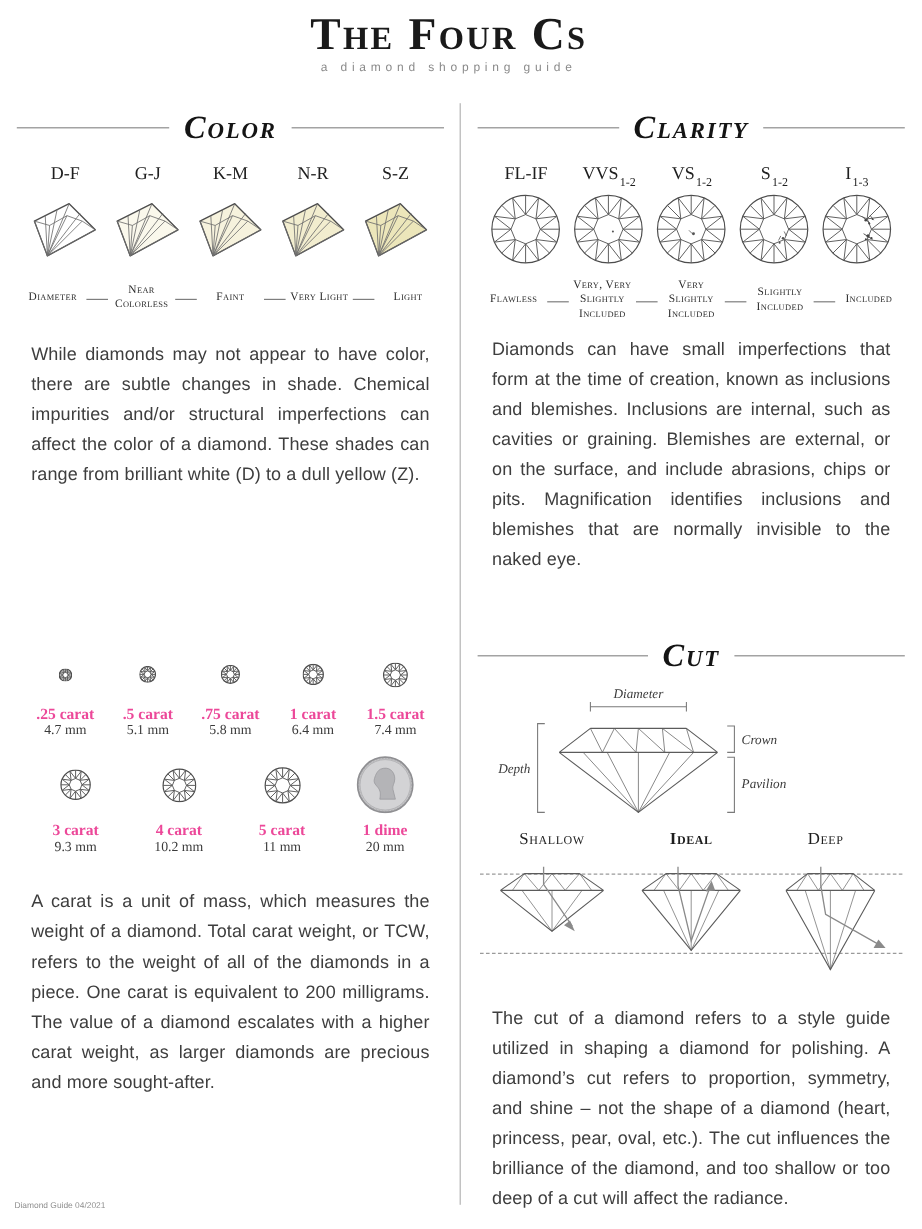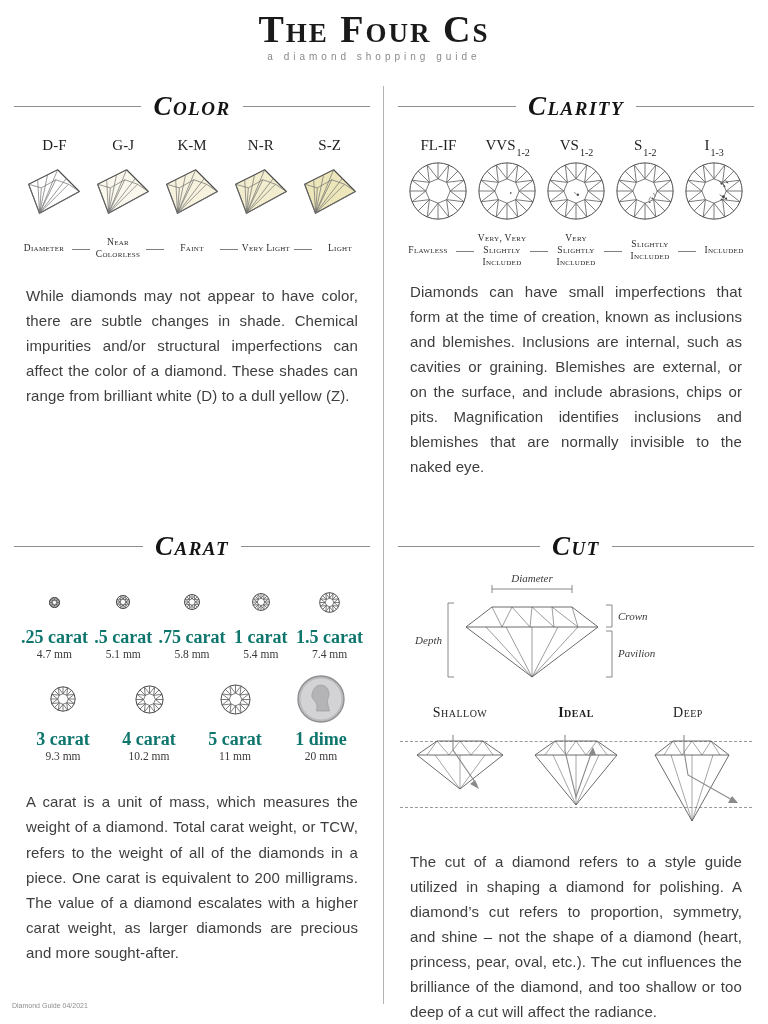--- a/index.html
+++ b/index.html
@@ -38,27 +38,27 @@
   .desc-row .dash{width:18px;height:1px;background:#7e7e7e;flex:none;}
   
   p.body{font-family:"Liberation Sans",sans-serif;font-size:15px;line-height:1.67;
          text-align:justify;color:#3e3e3e;margin:14px 12px 0;letter-spacing:0.1px;}
   .top-para{margin-top:16px;}
   
   .carat-row{display:flex;margin:0 6px;}
   .carat-row .ccell{flex:1;display:flex;flex-direction:column;align-items:center;}
   .cbox1{height:46px;display:flex;align-items:center;justify-content:center;}
   .cbox2{height:56px;display:flex;align-items:center;justify-content:center;}
-  .cw{font-size:18px;font-weight:700;color:#0f766e;margin-top:2px;}
+  .cw{font-size:13px;font-weight:700;color:#ec4899;margin-top:2px;}
   .cd{font-size:11.5px;color:#3a3a3a;line-height:1.15;}
   .carat-r1{margin-top:14px;}
   .carat-r2{margin-top:10px;}
   
   .anatomy{margin-top:8px;text-align:left;}
-  .sid{position:relative;width:352px;height:122px;margin:16px auto 0;}
+  .sid{position:relative;width:352px;height:122px;margin:2px auto 0;}
   .sid .dash-line{position:absolute;left:0;right:0;border-top:1.5px dashed #9a9a9a;}
   .sid .dl-top{top:36px;}
   .sid .dl-bot{top:102px;}
   .sid .pl{position:absolute;top:0;width:112px;text-align:center;font-variant:small-caps;
            font-size:14px;letter-spacing:0.5px;color:#1d1d1d;}
   .sid .pl.ideal{font-weight:700;}
   .sid svg{position:absolute;}
   
   .footer{position:absolute;left:12px;top:1002px;font-family:"Liberation Sans",sans-serif;
           font-size:7px;color:#8f8f8f;}
@@ -244,25 +244,20 @@
           </div>
         <span class="dash"></span>
         <div class="dcell">
             <span class="dlabel">Included</span>
           </div>
       </div>
       <p class="body" style="margin-top:8px;">Diamonds can have small imperfections that form at the time of creation, known as inclusions and blemishes. Inclusions are internal, such as cavities or graining. Blemishes are external, or on the surface, and include abrasions, chips or pits. Magnification identifies inclusions and blemishes that are normally invisible to the naked eye.</p>
     </section>
 
     <section class="cell">
-      <div class="sec-head">
-        <span class="line"></span>
-        <h2>Carat</h2>
-        <span class="line"></span>
-      </div>
       <div class="carat-row carat-r1">
         <div class="ccell">
           <div class="cbox1">
               <svg width="11" height="11" viewBox="0 0 64 64">
                 <use href="#sym-round"></use>
               </svg>
             </div>
           <div class="cw">.25 carat</div>
           <div class="cd">4.7 mm</div>
         </div>
@@ -284,21 +279,21 @@
           <div class="cw">.75 carat</div>
           <div class="cd">5.8 mm</div>
         </div>
         <div class="ccell">
           <div class="cbox1">
               <svg width="18" height="18" viewBox="0 0 64 64">
                 <use href="#sym-round"></use>
               </svg>
             </div>
           <div class="cw">1 carat</div>
-          <div class="cd">5.4 mm</div>
+          <div class="cd">6.4 mm</div>
         </div>
         <div class="ccell">
           <div class="cbox1">
               <svg width="21" height="21" viewBox="0 0 64 64">
                 <use href="#sym-round"></use>
               </svg>
             </div>
           <div class="cw">1.5 carat</div>
           <div class="cd">7.4 mm</div>
         </div>

